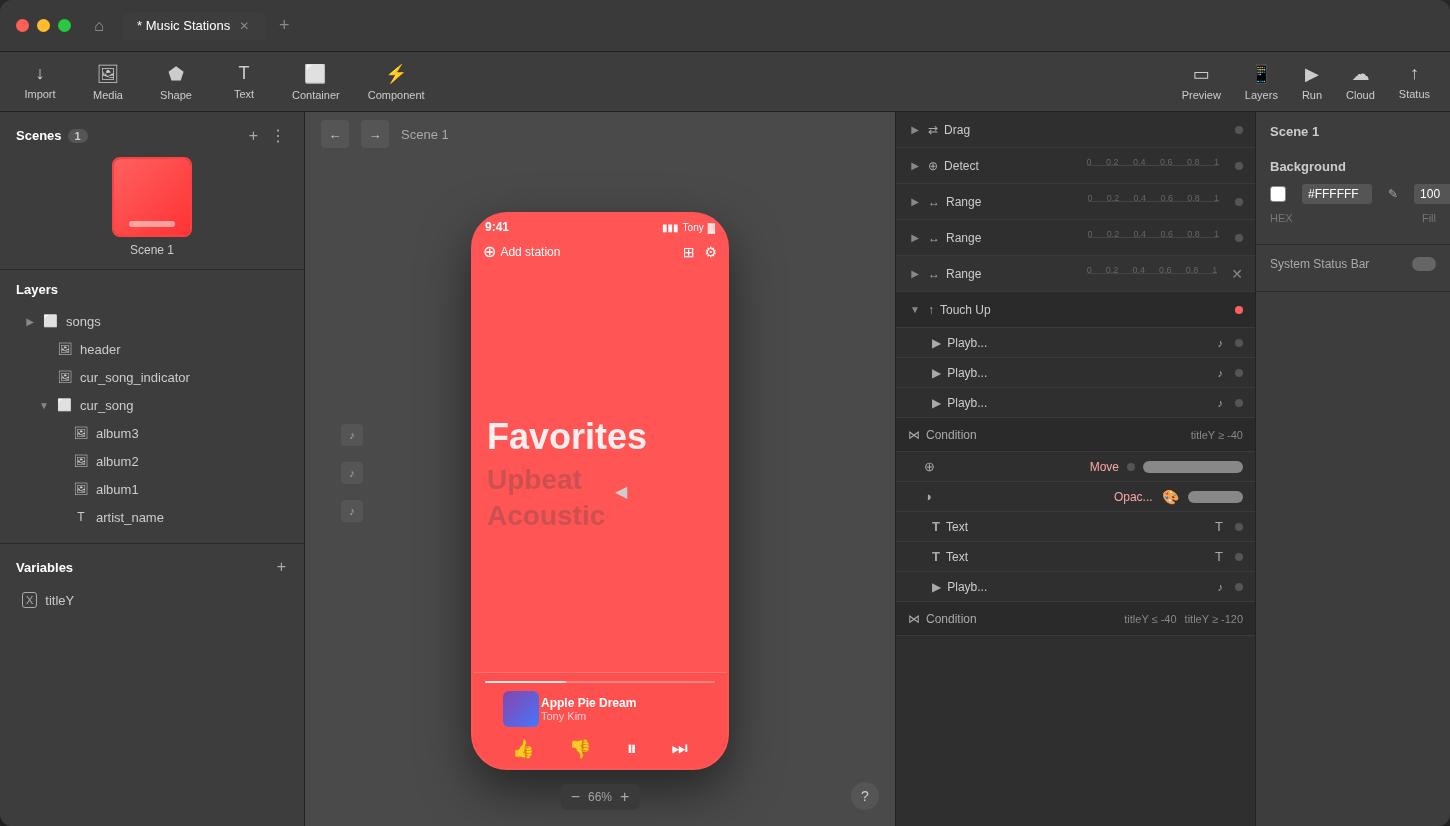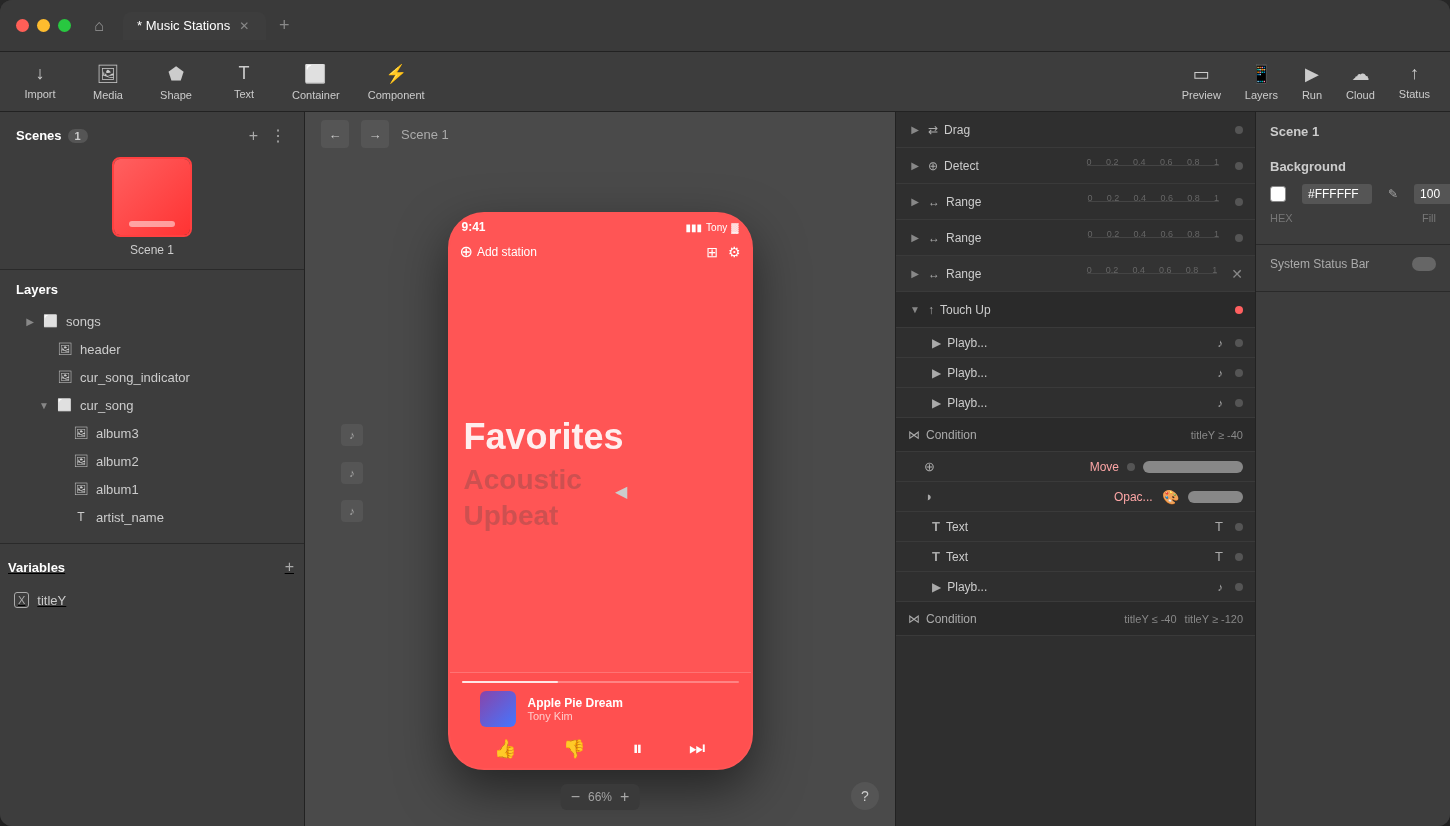--- a/index.html
+++ b/index.html
@@ -265,23 +265,22 @@
       margin-right: 6px;
       display: flex; align-items: center; justify-content: center;
       font-size: 12px;
       flex-shrink: 0;
     }
     .layer-indent { padding-left: 20px; }
     .layer-indent2 { padding-left: 36px; }
 
     
     .variables-section {
-      padding: 12px 8px;
-      flex-shrink: 0;
-      text-decoration: underline;
+      padding: 12px 16px;
+      flex-shrink: 0;
     }
     .var-item {
       display: flex;
       align-items: center;
       padding: 4px 6px;
       color: #ccc;
       font-size: 13px;
       gap: 8px;
     }
     .var-icon {
@@ -322,21 +321,21 @@
       flex: 1;
       display: flex;
       align-items: center;
       justify-content: center;
       position: relative;
       overflow: hidden;
     }
 
     
     .phone-mockup {
-      width: 305px;
+      width: 258px;
       height: 558px;
       border-radius: 36px;
       border: 2px solid #ff5555;
       overflow: hidden;
       position: relative;
       background: #ff5555;
       box-shadow: 0 20px 50px rgba(0,0,0,0.5);
     }
     .phone-screen {
       width: 100%;
@@ -401,21 +400,21 @@
     
     .bottom-player {
       background: rgba(255,80,80,0.95);
       border-top: 1px solid rgba(255,255,255,0.2);
       padding: 8px 12px;
       flex-shrink: 0;
     }
     .player-track {
       display: flex;
       align-items: center;
-      gap: 12px;
+      gap: 2px;
       margin-bottom: 10px;
       padding-left: 18px;
     }
     .album-art {
       width: 36px; height: 36px;
       border-radius: 6px;
       background: linear-gradient(135deg, #8844aa, #4477ff);
       flex-shrink: 0;
     }
     .track-info { flex: 1; }
@@ -815,22 +814,22 @@
                 <span>Add station</span>
               </div>
               <div class="header-icons">
                 <span>⊞</span>
                 <span>⚙</span>
               </div>
             </div>
 
             <div style="flex:1;display:flex;flex-direction:column;justify-content:center;">
               <div class="favorites-text">Favorites</div>
+              <div class="genre-text">Upbeat</div>
               <div class="genre-text">Acoustic</div>
-              <div class="genre-text">Upbeat</div>
             </div>
 
             <div class="bottom-player">
 
               <div style="height:2px;background:rgba(255,255,255,0.3);border-radius:1px;margin-bottom:8px;position:relative;">
                 <div style="height:100%;width:35%;background:rgba(255,255,255,0.8);border-radius:1px;"></div>
               </div>
               <div class="player-track">
                 <div class="album-art"></div>
                 <div class="track-info">

